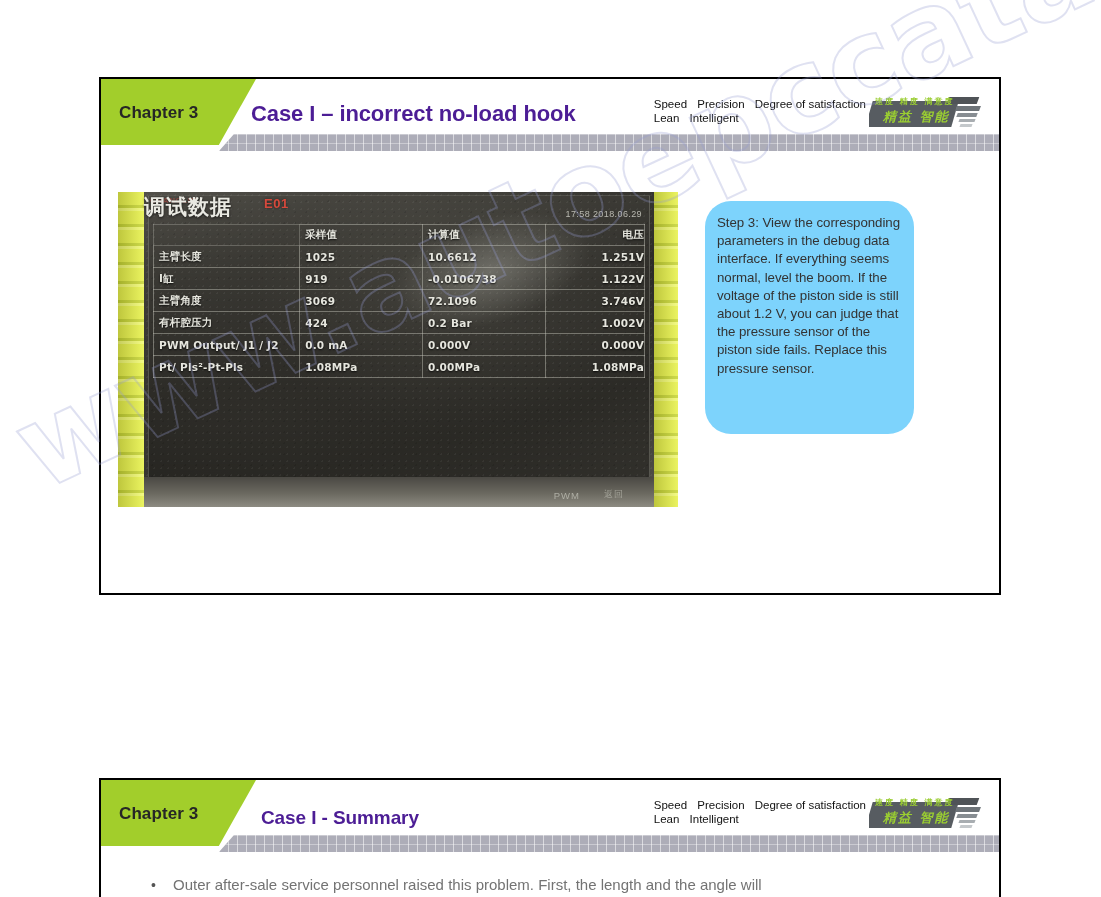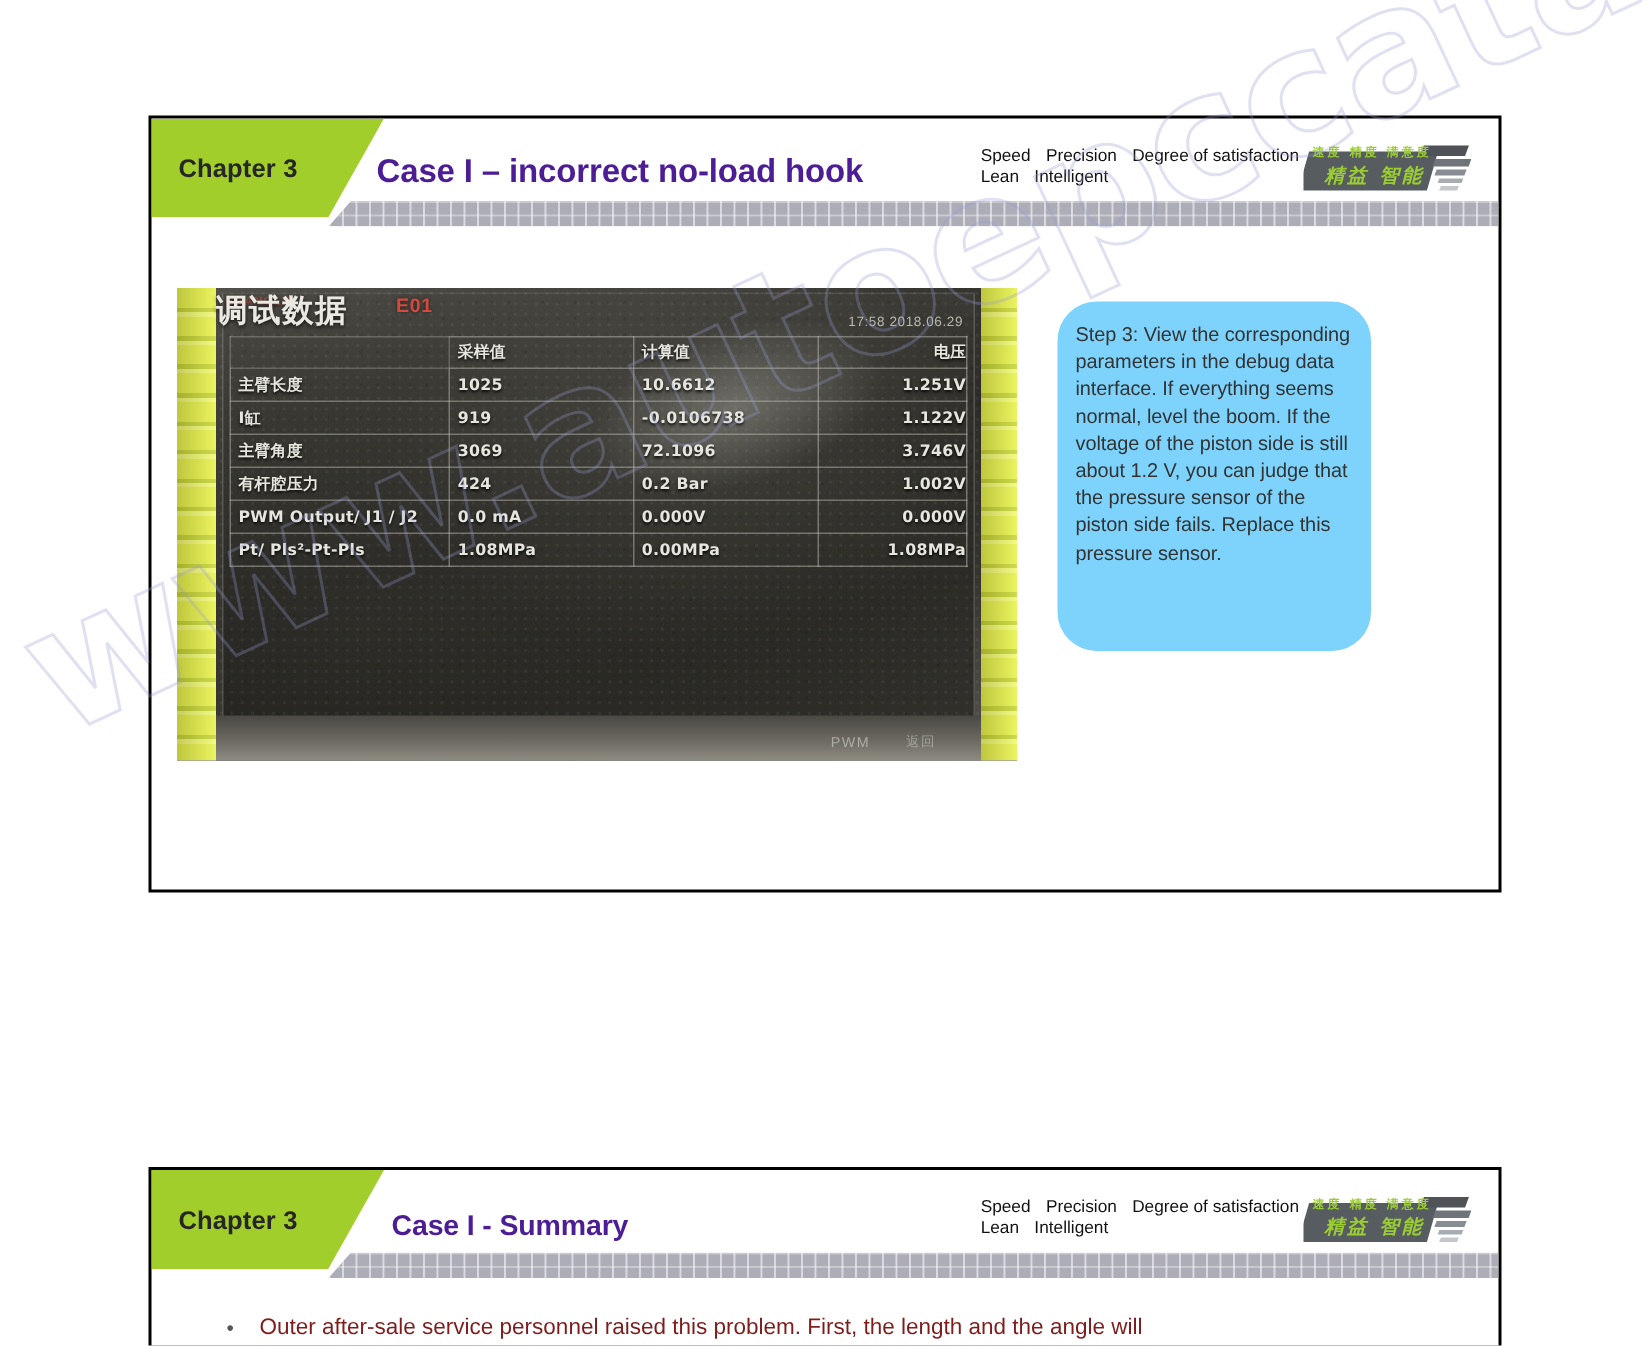--- a/index.html
+++ b/index.html
@@ -314,21 +314,21 @@
     font-size:14px;
     color:#555555;
     line-height:20px;
     width:22px;
     flex:0 0 22px;
     text-align:left;
   }
   .bullet-text{
     font-size:15px;
     line-height:20px;
-    color:#7f1d1d;
+    color:#737373;
     white-space:nowrap;
   }
 
   
   .watermark{
     position:absolute;
     left:-6px; top:392px;
     width:1180px;
     transform:rotate(-25deg);
     transform-origin:0 0;

